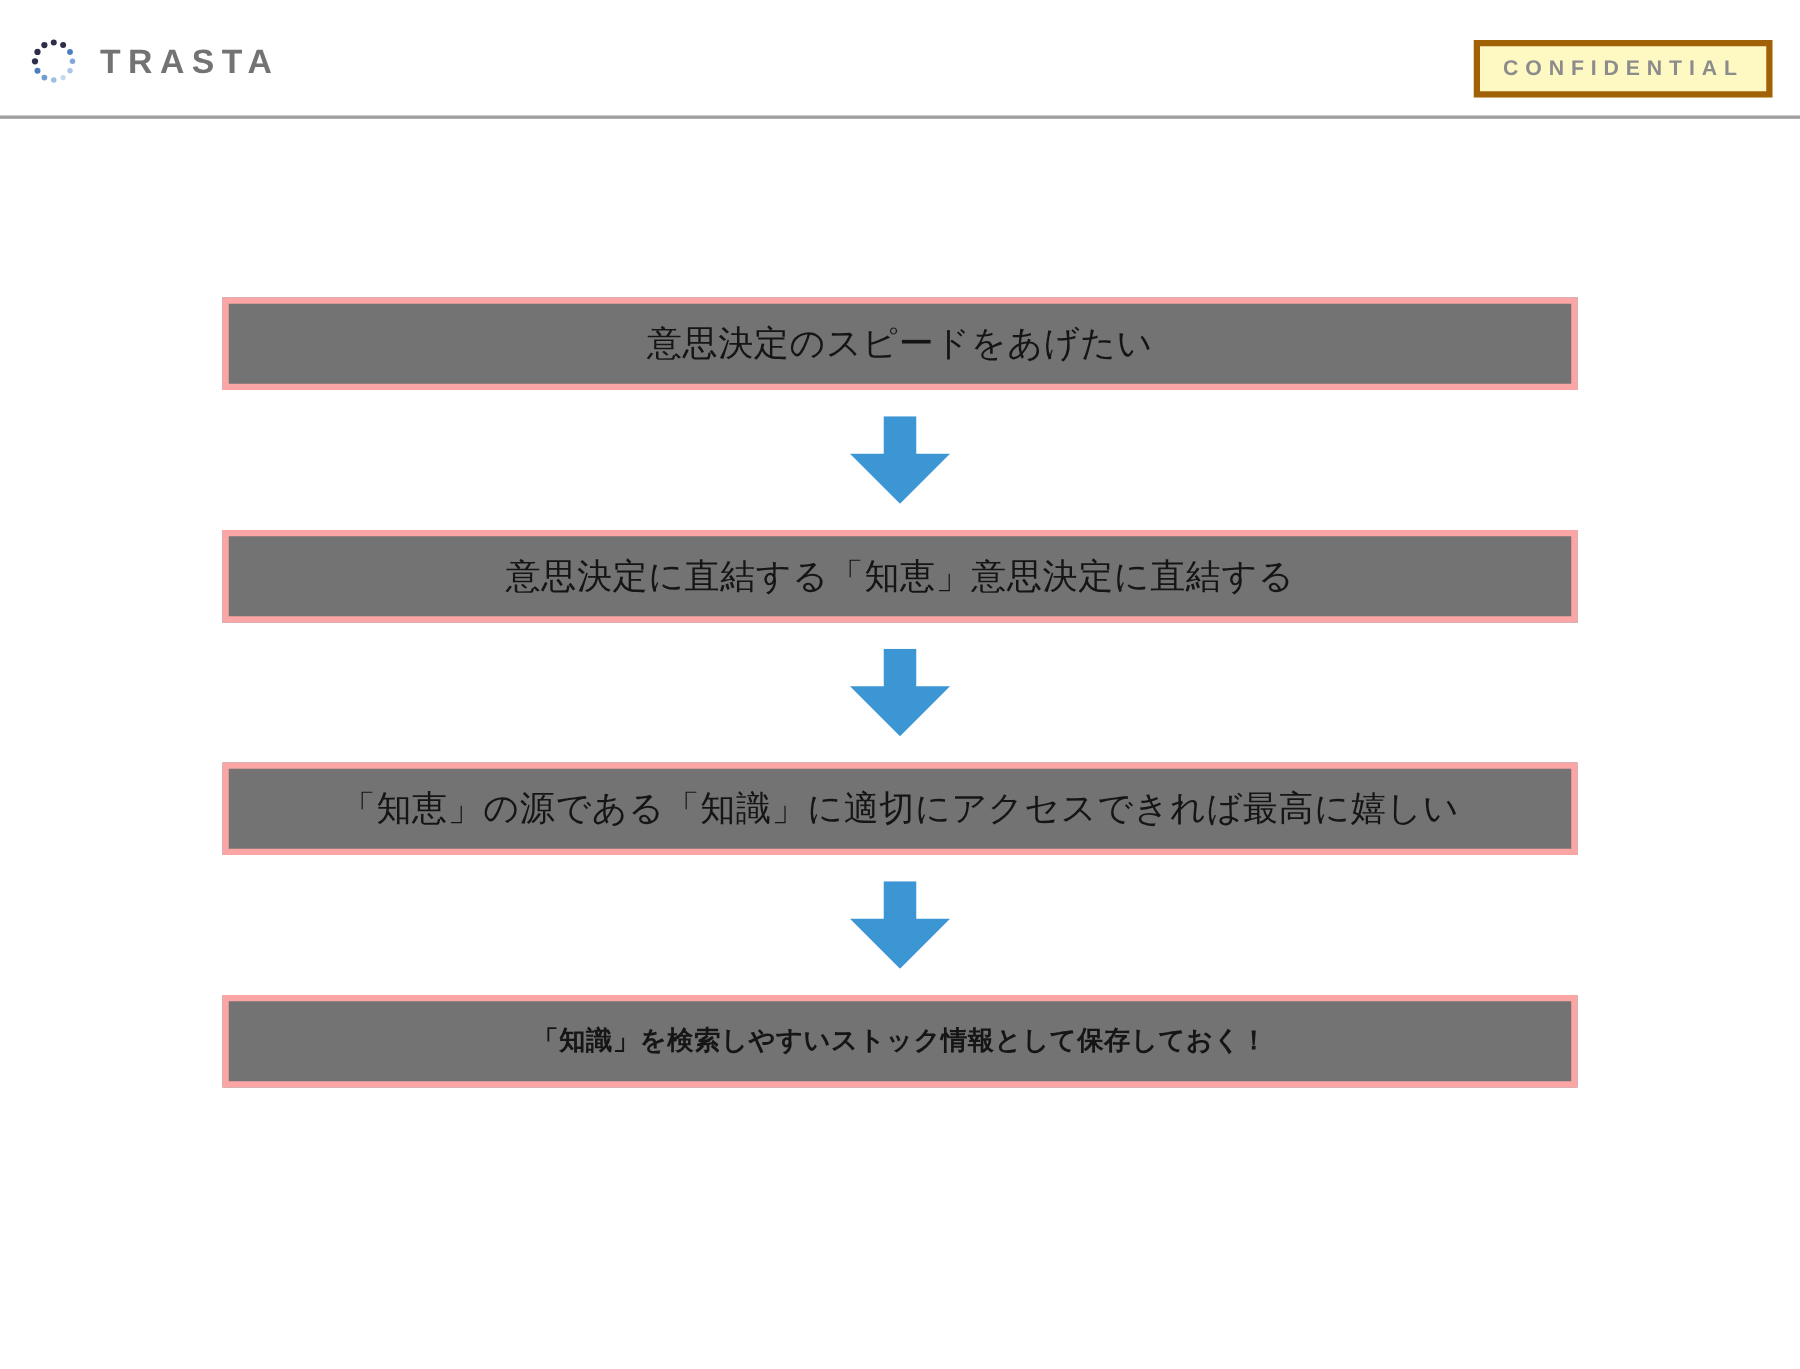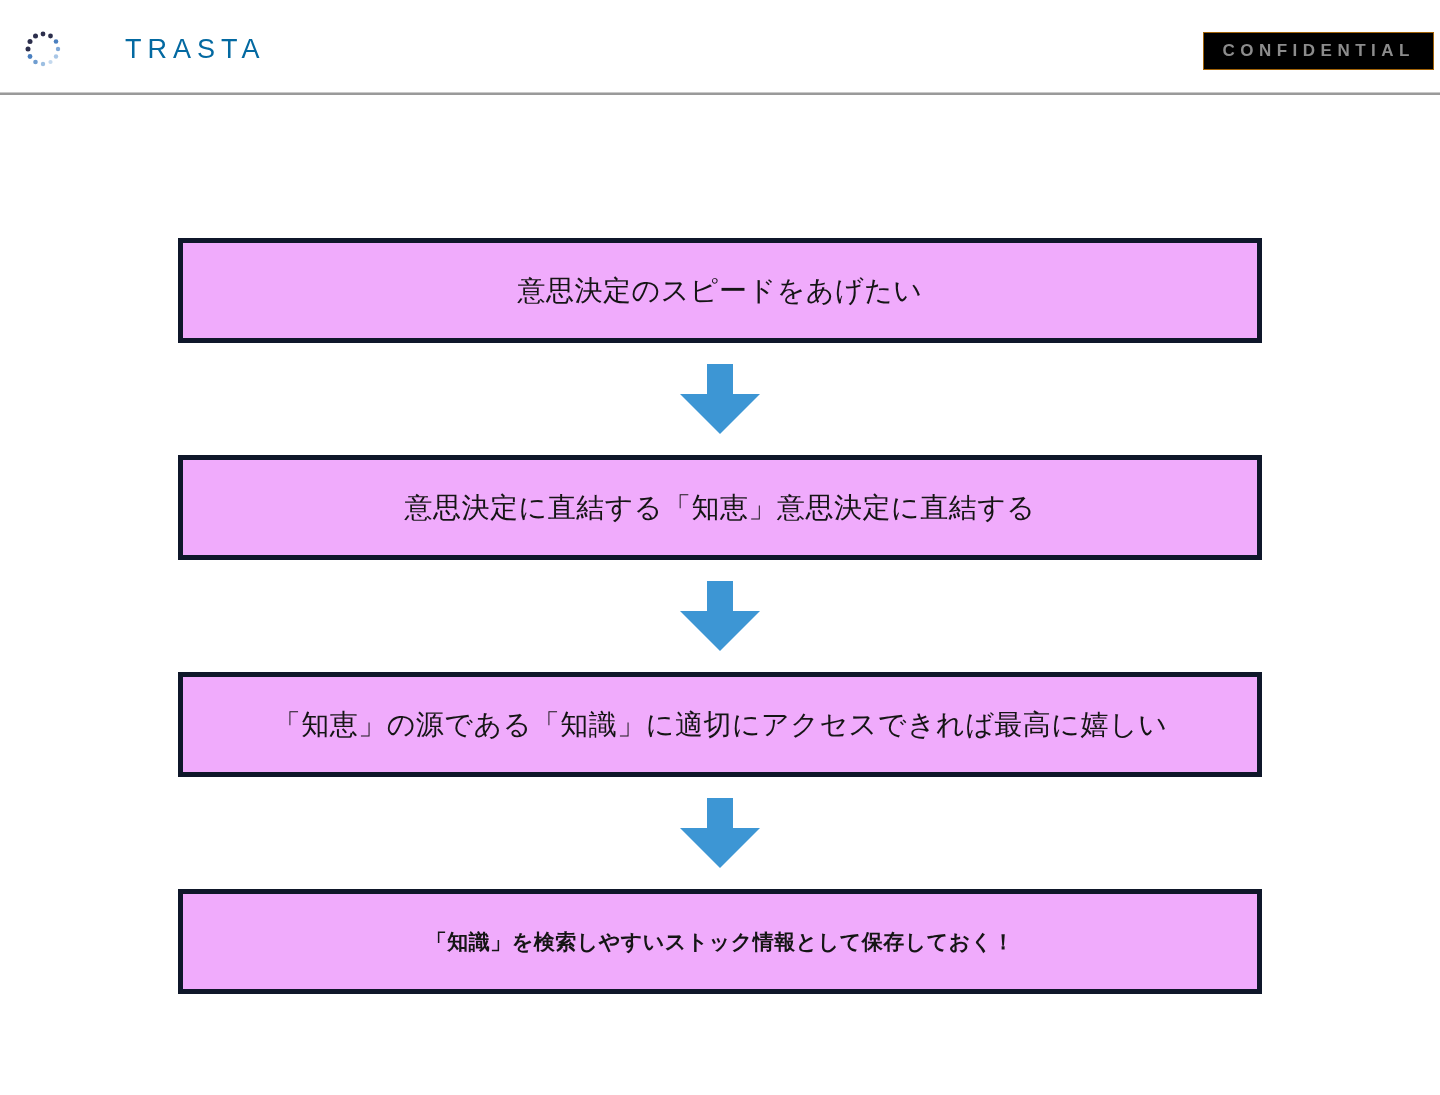--- a/index.html
+++ b/index.html
@@ -43,34 +43,33 @@
     align-items: center;
     gap: 16px;
   }
   .brand-mark {
     width: 42px;
     height: 42px;
     display: block;
   }
   .brand-word {
     font-size: 27px;
-    font-weight: normal;
+    font-weight: bold;
     letter-spacing: 6px;
-    color: #0369a1;
+    color: #737373;
     line-height: 1;
     white-space: nowrap;
-    margin-left: 45px;
   }
 
   .confidential-badge {
     position: absolute;
-    right: 6px;
+    right: 22px;
     top: 32px;
-    border: 1px solid #a16207;
-    background: #000000;
+    border: 5px solid #a16207;
+    background: #fef9c3;
     padding: 9px 18px 10px 18px;
     box-sizing: border-box;
   }
   .confidential-badge span {
     font-size: 17px;
     font-weight: bold;
     letter-spacing: 5.5px;
     color: #8c8c8c;
     line-height: 1;
     white-space: nowrap;
@@ -80,24 +79,24 @@
   
   .flow {
     position: absolute;
     left: 178px;
     top: 238px;
     width: 1084px;
   }
 
   .flow-box {
     width: 1084px;
-    height: 105px;
+    height: 74px;
     box-sizing: border-box;
-    border: 5px solid #0f172a;
-    background: #f0abfc;
+    border: 5px solid #fca5a5;
+    background: #737373;
     display: flex;
     align-items: center;
     justify-content: center;
   }
   .flow-box .flow-text {
     font-size: 28px;
     color: #151515;
     letter-spacing: 0.5px;
     line-height: 1.2;
     text-align: center;

